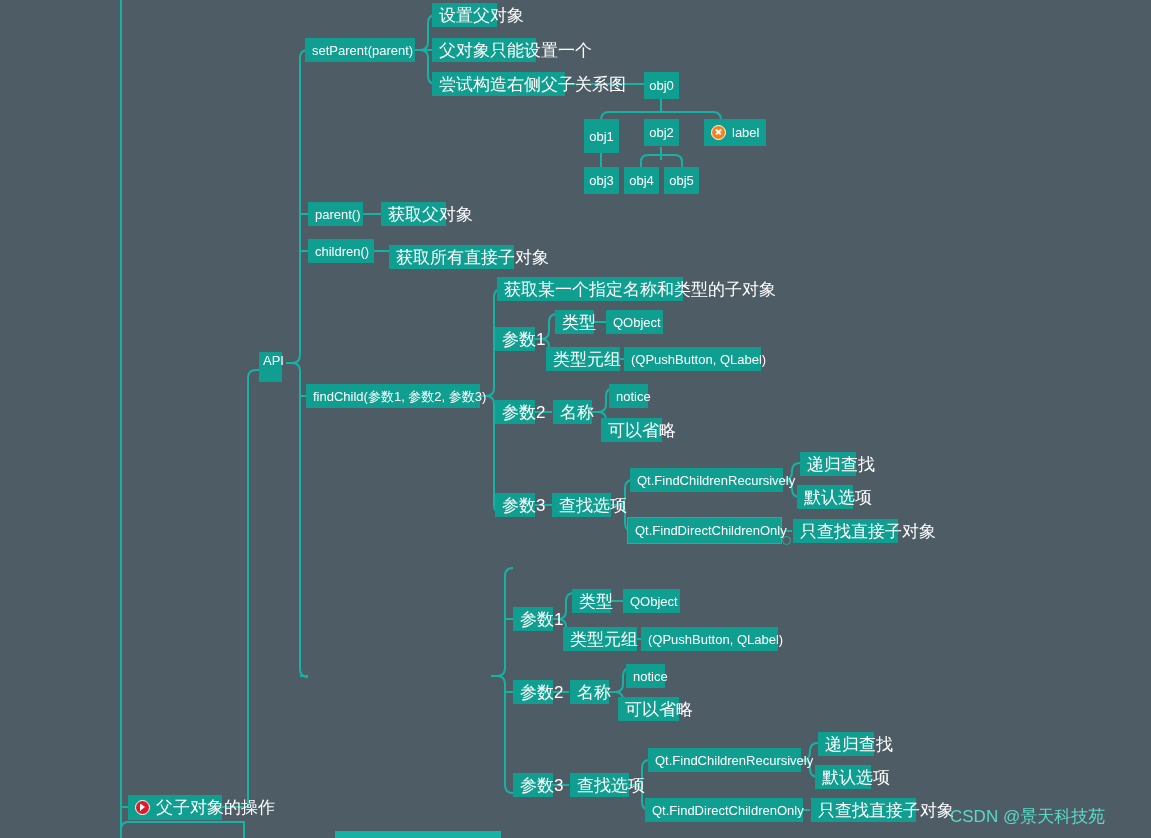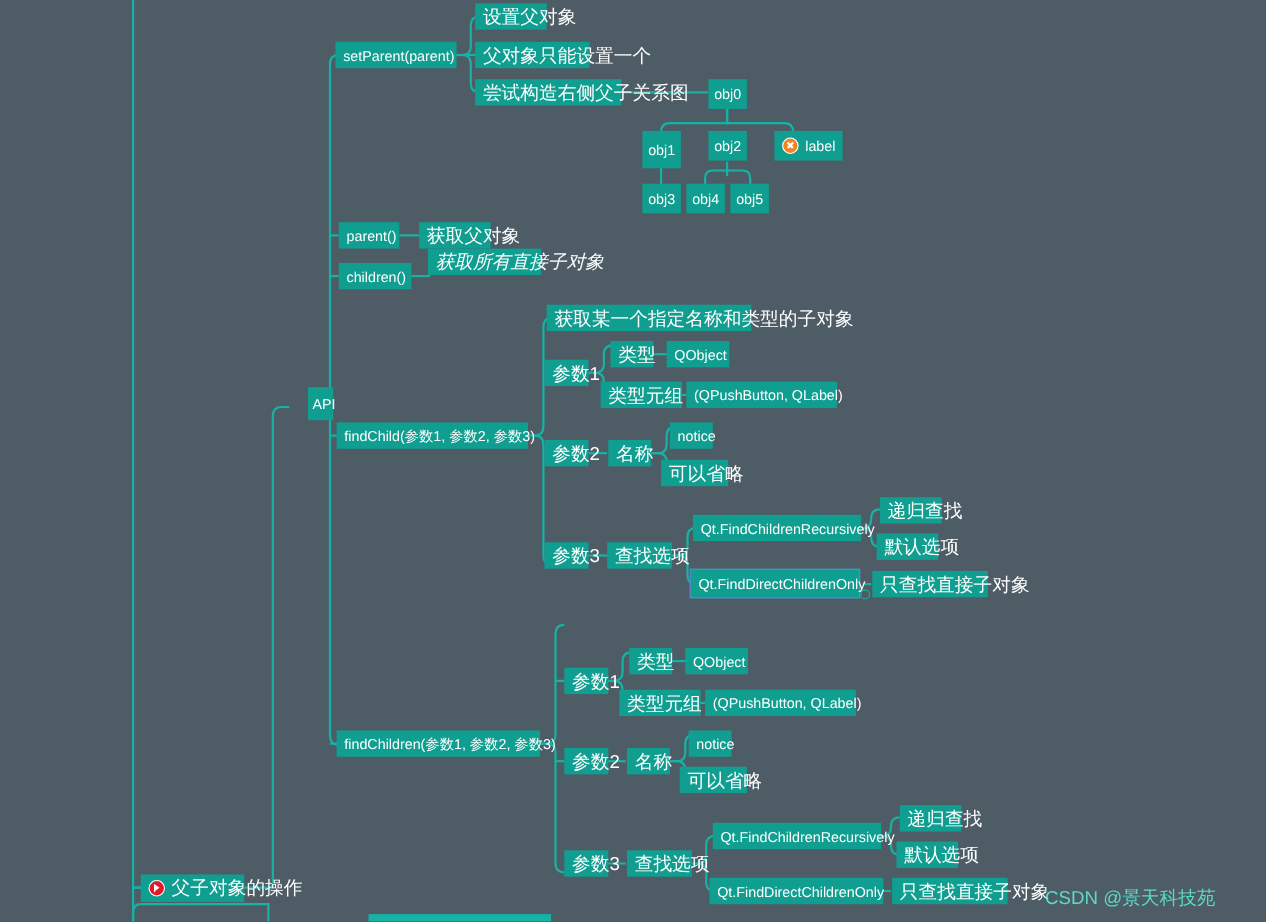--- a/index.html
+++ b/index.html
@@ -234,35 +234,35 @@
   <div class="node" style="left:584px; top:167px; width:35px; height:27px; justify-content:center;">
     <span>obj3</span>
   </div>
   <div class="node" style="left:624px; top:167px; width:35px; height:27px; justify-content:center;">
     <span>obj4</span>
   </div>
   <div class="node" style="left:664px; top:167px; width:35px; height:27px; justify-content:center;">
     <span>obj5</span>
   </div>
 
-  <div class="node" style="left:280px; top:352px; width:23px; height:23px; padding:15px 4px;">
+  <div class="node" style="left:259px; top:352px; width:23px; height:23px; padding:15px 4px;align-items:flex-end;">
     <span>API</span>
   </div>
 
   <div class="node" style="left:308px; top:202px; width:55px; height:24px;">
     <span>parent()</span>
   </div>
   <div class="node cn" style="left:381px; top:202px; width:65px; height:24px;">
     <span>获取父对象</span>
   </div>
 
   <div class="node" style="left:308px; top:239px; width:66px; height:24px;">
     <span>children()</span>
   </div>
-  <div class="node cn" style="left:389px; top:226px; width:103px; height:24px;font-style:italic;">
+  <div class="node cn" style="left:389px; top:245px; width:125px; height:24px;">
     <span>获取所有直接子对象</span>
   </div>
 
   <div class="node" style="left:306px; top:384px; width:174px; height:24px;">
     <span>findChild(参数1, 参数2, 参数3)</span>
   </div>
   <div class="node cn" style="left:497px; top:277px; width:186px; height:24px;">
     <span>获取某一个指定名称和类型的子对象</span>
   </div>
 
@@ -311,23 +311,20 @@
     <span>默认选项</span>
   </div>
   <div class="node sel" style="left:627px; top:517px; width:155px; height:27px;">
     <span>Qt.FindDirectChildrenOnly</span>
   </div>
   <div class="handle" style="left:782px; top:536px;"></div>
   <div class="node cn" style="left:793px; top:519px; width:105px; height:24px;">
     <span>只查找直接子对象</span>
   </div>
 
-  <div class="node" style="left:306px; top:664px; width:185px; height:24px;">
-    <span>findChildren(参数1, 参数2, 参数3)</span>
-  </div>
 
   <div class="node cn" style="left:513px; top:607px; width:40px; height:24px;">
     <span>参数1</span>
   </div>
   <div class="node cn" style="left:572px; top:589px; width:39px; height:24px;">
     <span>类型</span>
   </div>
   <div class="node" style="left:623px; top:589px; width:57px; height:24px;">
     <span>QObject</span>
   </div>

